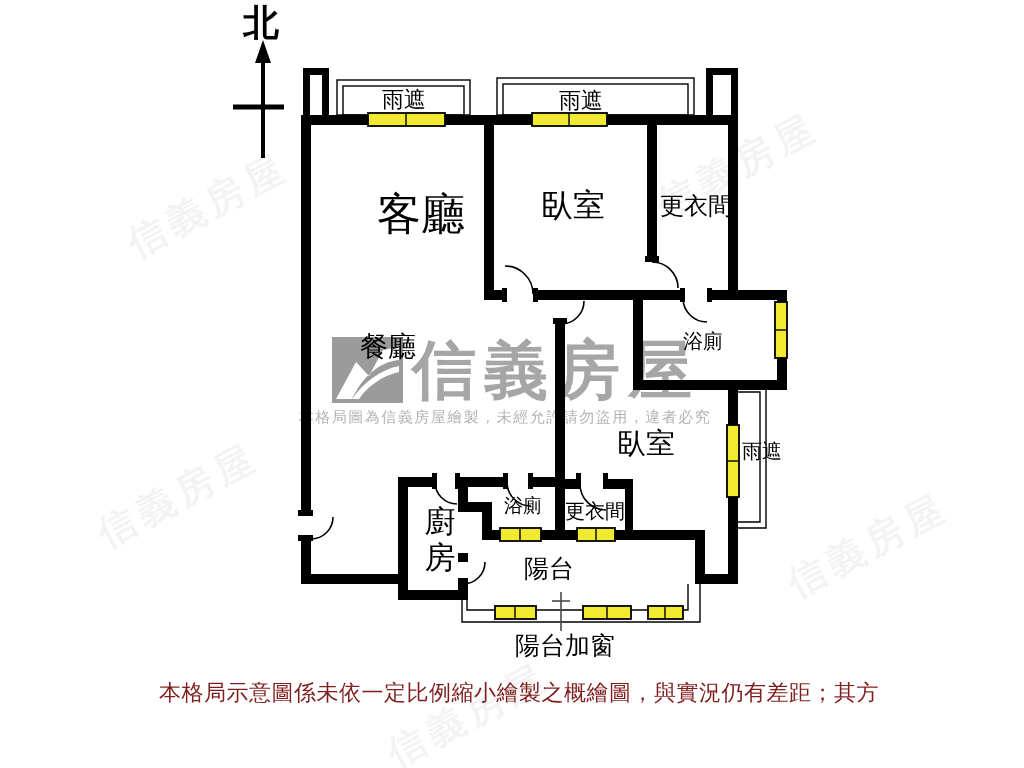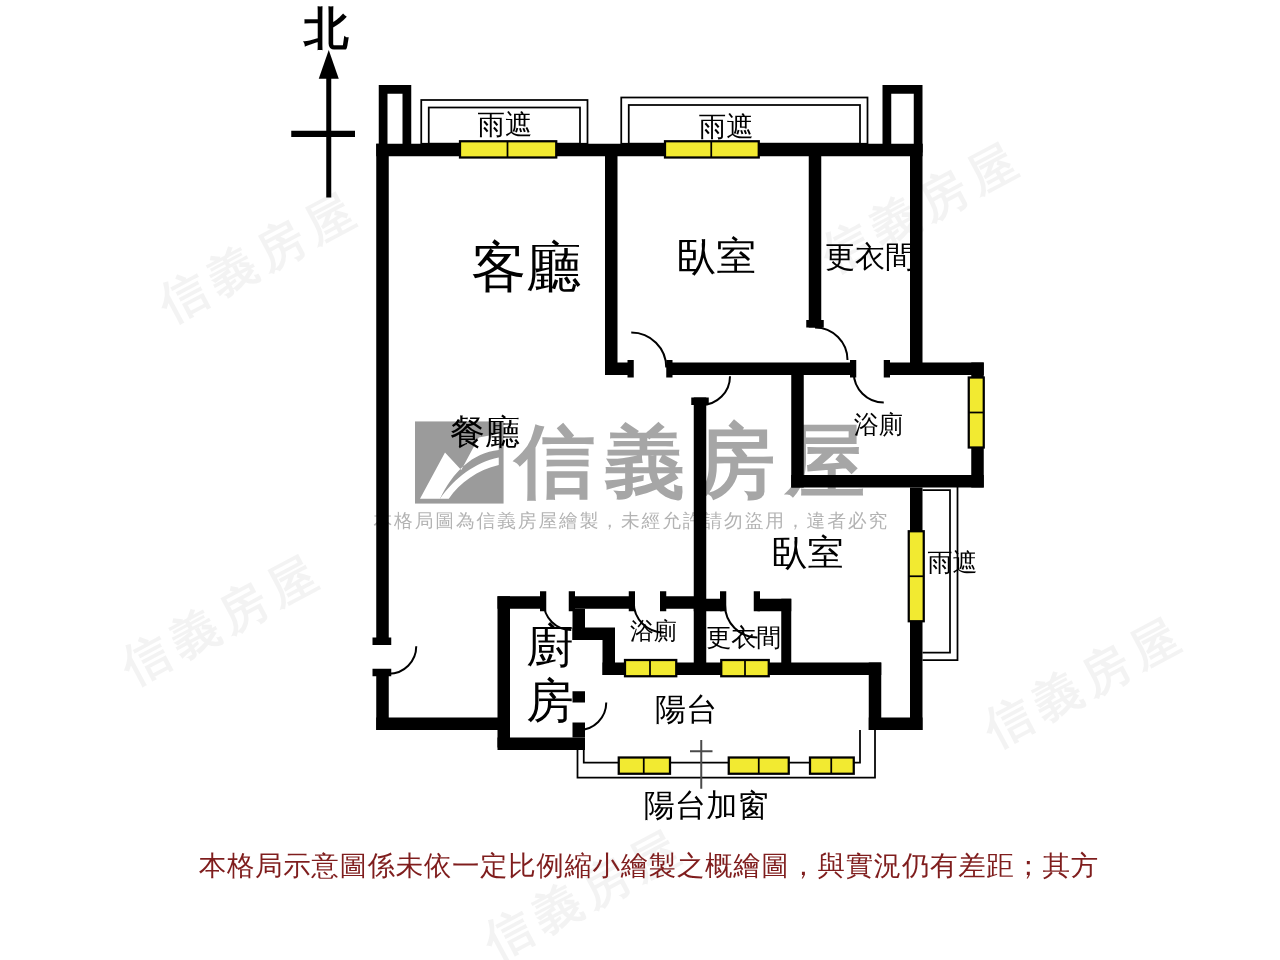--- a/index.html
+++ b/index.html
@@ -203,21 +203,21 @@
   <div class="lbl" style="left:404px;top:100px;font-size:22px;">雨遮</div>
   <div class="lbl" style="left:581px;top:101px;font-size:22px;">雨遮</div>
   <div class="lbl" style="left:762px;top:451px;font-size:20px;">雨遮</div>
 
   <div class="lbl" style="left:421px;top:215px;font-size:44px;">客廳</div>
   <div class="lbl" style="left:573px;top:206px;font-size:32px;">臥室</div>
   <div class="lbl" style="left:696px;top:207px;font-size:24px;">更衣間</div>
   <div class="lbl" style="left:703px;top:341px;font-size:20px;">浴廁</div>
   <div class="lbl" style="left:388px;top:347px;font-size:28px;">餐廳</div>
   <div class="lbl" style="left:646px;top:443px;font-size:29px;">臥室</div>
-  <div class="lbl vertical" style="left:440px;top:540px;font-size:38px;">廚房</div>
+  <div class="lbl vertical" style="left:440px;top:540px;font-size:31px;">廚房</div>
   <div class="lbl" style="left:523px;top:506px;font-size:19px;">浴廁</div>
   <div class="lbl" style="left:595px;top:511px;font-size:20px;">更衣間</div>
   <div class="lbl" style="left:549px;top:569px;font-size:25px;">陽台</div>
   <div class="lbl" style="left:565px;top:646px;font-size:25px;">陽台加窗</div>
 
   <div class="disclaimer">
     <div>本格局示意圖係未依一定比例縮小繪製之概繪圖，與實況仍有差距；其方</div>
   </div>
 
 </div>

